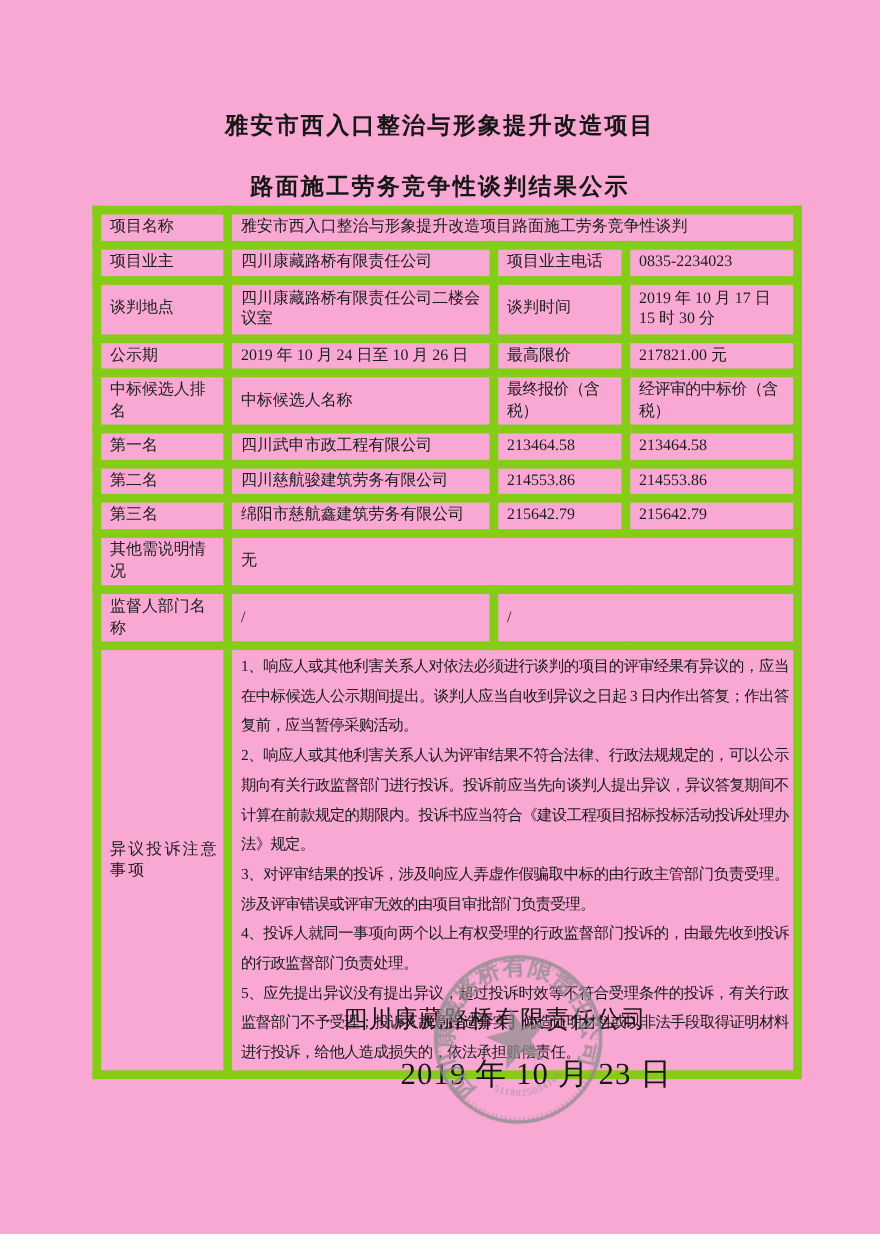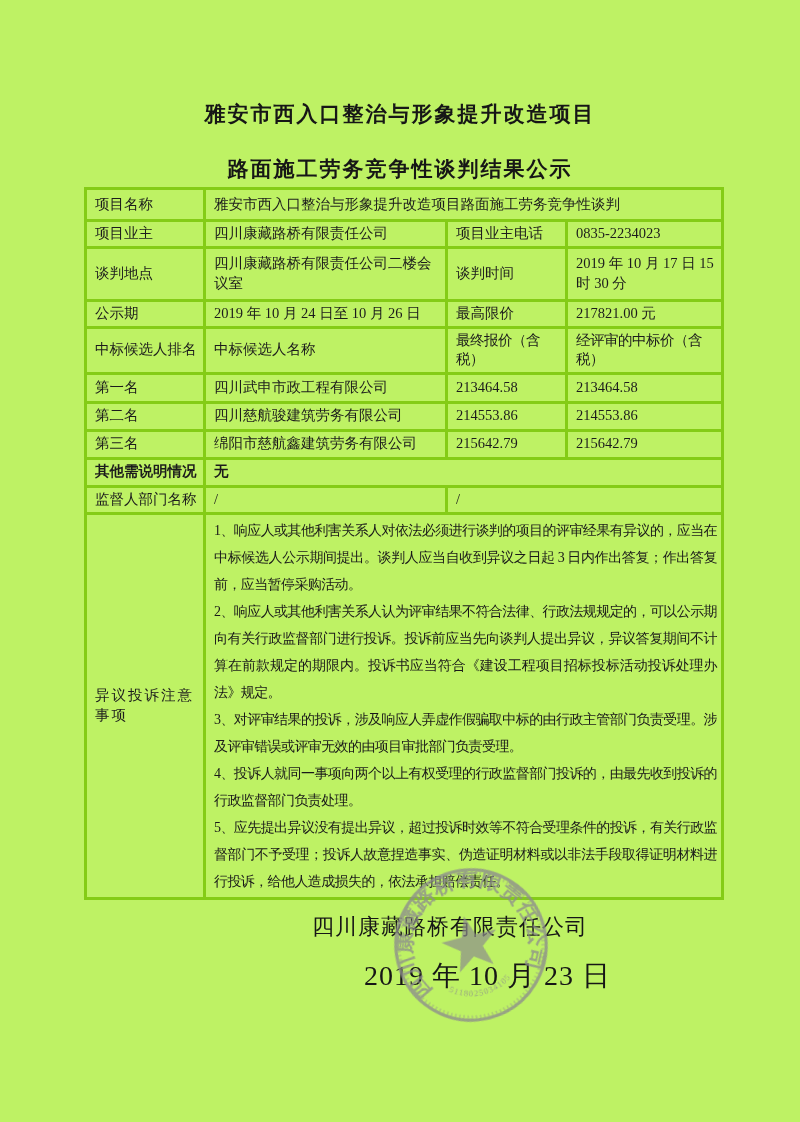--- a/index.html
+++ b/index.html
@@ -1,50 +1,50 @@
 <!DOCTYPE html>
 <html><head>
 <meta charset="utf-8">
 <style>
   html,body{margin:0;padding:0;background:#ffffff;}
   .page{
-    position:relative;width:800px;height:1122px;background:#bef264;overflow:hidden;
+    position:relative;width:800px;height:1122px;background:#f9a8d4;overflow:hidden;
     font-family:"Liberation Serif","DejaVu Serif",serif;color:#1c1c1c;
   }
   .doc-title{
     position:absolute;left:0;width:800px;text-align:center;
     font-size:21px;font-weight:bold;letter-spacing:2px;color:#161616;
   }
   .doc-title.l1{top:100px;}
   .doc-title.l2{top:155px;}
 
   table.main{
     position:absolute;left:84px;top:187px;width:637px;
     border-collapse:collapse;table-layout:fixed;
   }
   table.main td{
-    border:3px solid #84cc16;
+    border:8px solid #84cc16;
     font-size:14.5px;line-height:1.35;
     vertical-align:middle;
     padding:2px 4px 2px 8px;
     color:#1c1c1c;
   }
   td.lbl{padding-left:7px;}
   td.hdr-price{font-size:13px;letter-spacing:-0.5px;}
   td.venue-val{font-size:14px;line-height:22px;margin-top:16px;}
   td.time-val{font-size:14px;line-height:22px;}
   td.notice-lbl{letter-spacing:2px;line-height:26px;vertical-align:middle;margin-top:31px;}
   td.notice-body{padding:3px 6px 3px 9px;vertical-align:top;}
   .notice-body p{
     margin:0;font-size:14px;line-height:27px;letter-spacing:-0.6px;
     text-align:justify;color:#191919;
   }
   tr.r1{height:32px;} tr.r2{height:27px;margin-top:28px;} tr.r3{height:53px;}
   tr.r4{height:20px;} tr.r5{height:30px;} tr.r6{height:29px;}
-  tr.r7{height:28px;} tr.r8{height:28px;} tr.r9{height:28px;font-weight:bold;}
+  tr.r7{height:28px;} tr.r8{height:28px;} tr.r9{height:28px;}
   tr.r10{height:27px;}
 
   .sign-company{
     position:absolute;left:312px;top:912px;
     font-size:22px;letter-spacing:1px;color:#161616;z-index:1;
   }
   .sign-date{
     position:absolute;left:364px;top:957px;
     font-size:28px;letter-spacing:1px;color:#161616;z-index:1;
   }

